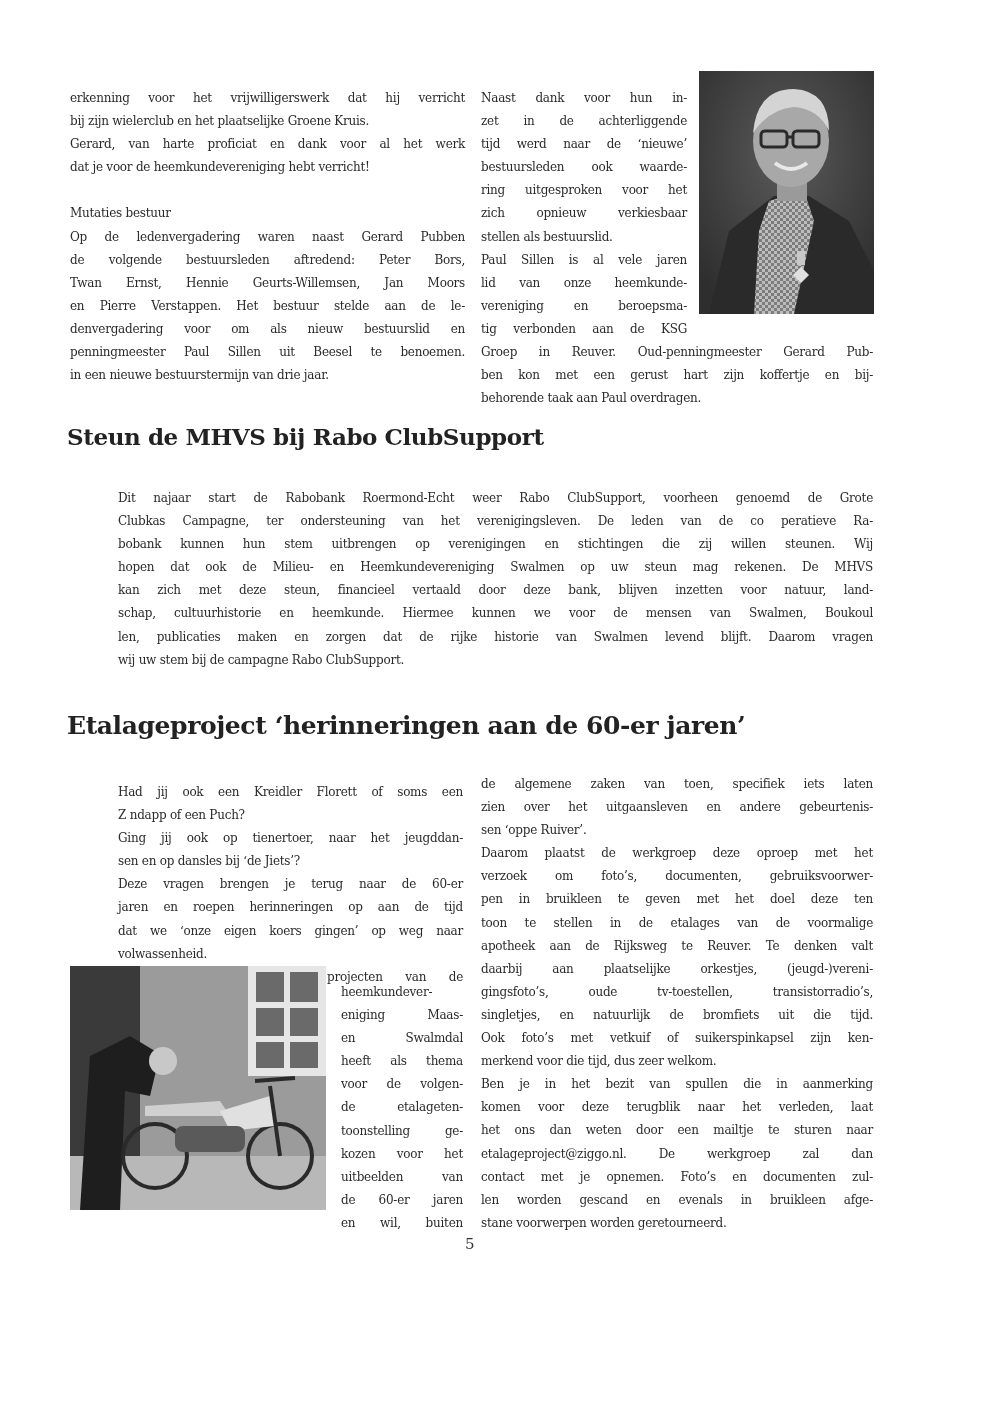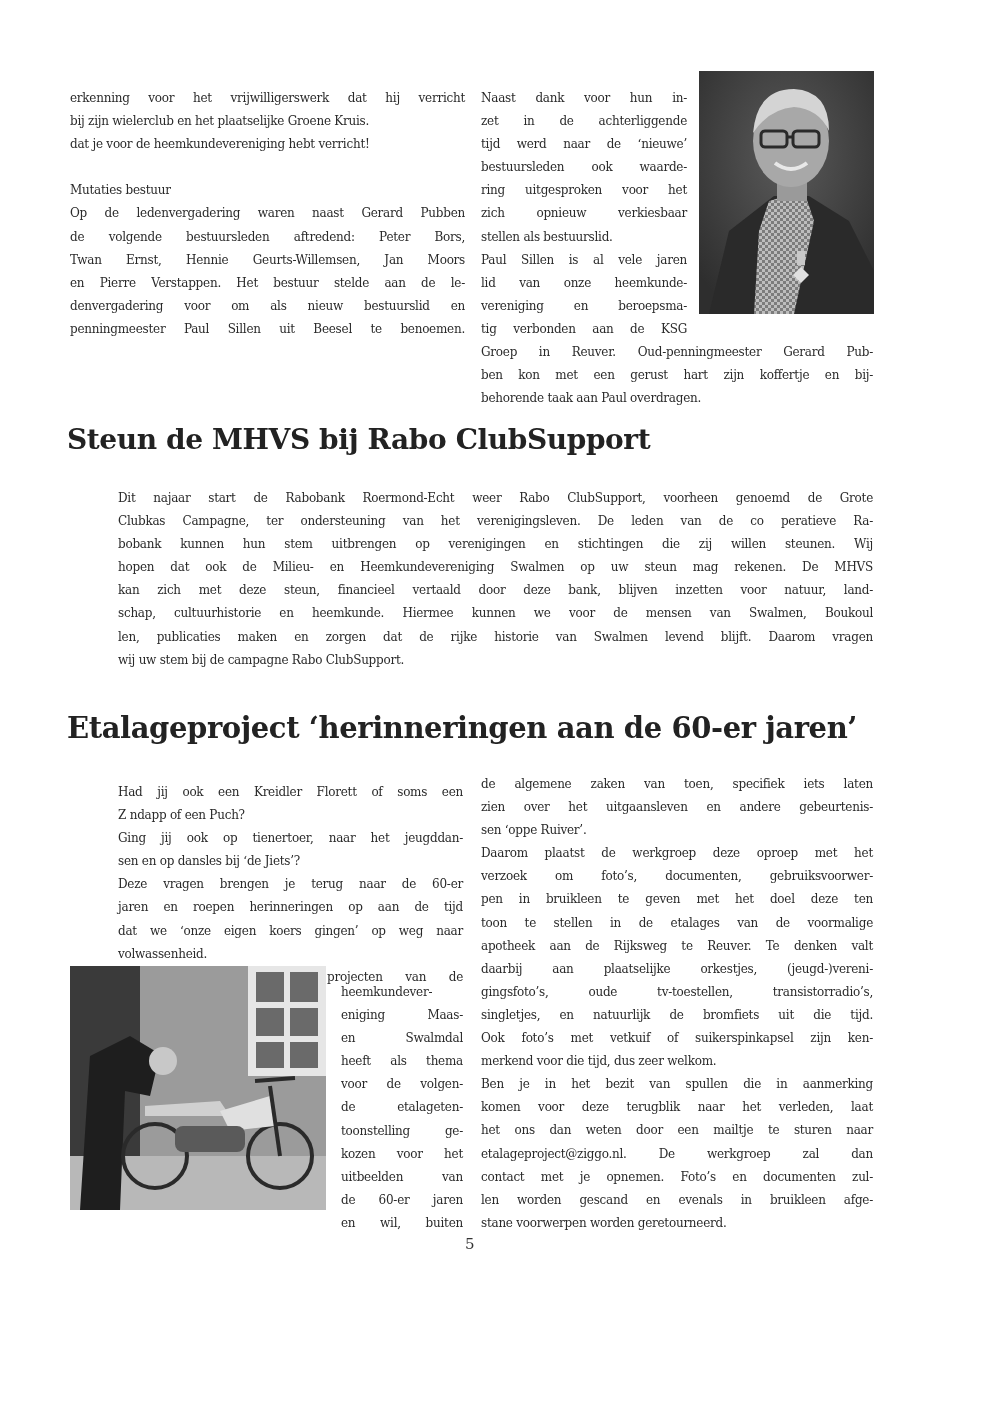--- a/index.html
+++ b/index.html
@@ -4,41 +4,43 @@
   <style>
     html, body { margin: 0; padding: 0; background: #ffffff; }
     body { width: 1000px; height: 1415px; position: relative; overflow: hidden;
            font-family: "DejaVu Serif", serif; color: #2a2a2a; }
     .page { position: absolute; left: 0; top: 0; width: 1000px; height: 1415px; }
     .txt { position: absolute; font-size: 12px; line-height: 23.1px; text-align: justify;
            letter-spacing: -0.25px; margin-top: 10px; }
     .line { display: block; text-align: justify; text-align-last: justify; white-space: nowrap; }
     .line.last { text-align-last: left; }
     h2 { position: absolute; margin: 0; font-family: "DejaVu Serif", serif; font-weight: bold;
-         font-size: 28px; color: #222; letter-spacing: -0.4px; }
+         font-size: 23px; color: #222; letter-spacing: -0.4px; }
     .photo { position: absolute; overflow: hidden; }
     .pageno { position: absolute; font-size: 15px; color: #333; }
   </style>
 </head>
 <body>
 
 <div class="page">
 
   <div class="txt" id="s1left" style="left:70px; top:77px; width:395px;">
       <span class="line">erkenning voor het vrijwilligerswerk dat hij verricht</span>
       <span class="line last">bij zijn wielerclub en het plaatselijke Groene Kruis.</span>
+      <span class="line">Gerard, van harte proficiat en dank voor al het werk</span>
       <span class="line last">dat je voor de heemkundevereniging hebt verricht!</span>
       <span class="line last">&nbsp;</span>
       <span class="line last">Mutaties bestuur</span>
       <span class="line">Op de ledenvergadering waren naast Gerard Pubben</span>
       <span class="line">de volgende bestuursleden aftredend: Peter Bors,</span>
       <span class="line">Twan Ernst, Hennie Geurts-Willemsen, Jan Moors</span>
       <span class="line">en Pierre Verstappen. Het bestuur stelde aan de le-</span>
       <span class="line">denvergadering voor om als nieuw bestuurslid en</span>
       <span class="line">penningmeester Paul Sillen uit Beesel te benoemen.</span>
+      <span class="line last">in een nieuwe bestuurstermijn van drie jaar.</span>
     </div>
 
   <div class="txt" id="s1righttop" style="left:481px; top:77px; width:206px;">
       <span class="line">Naast dank voor hun in-</span>
       <span class="line">zet in de achterliggende</span>
       <span class="line">tijd werd naar de ‘nieuwe’</span>
       <span class="line">bestuursleden ook waarde-</span>
       <span class="line">ring uitgesproken voor het</span>
       <span class="line">zich opnieuw verkiesbaar</span>
       <span class="line last">stellen als bestuurslid.</span>
@@ -96,21 +98,21 @@
       <span class="line">Dit najaar start de Rabobank Roermond-Echt weer Rabo ClubSupport, voorheen genoemd de Grote</span>
       <span class="line">Clubkas Campagne, ter ondersteuning van het verenigingsleven. De leden van de co  peratieve Ra-</span>
       <span class="line">bobank kunnen hun stem uitbrengen op verenigingen en stichtingen die zij willen steunen. Wij</span>
       <span class="line">hopen dat ook de Milieu- en Heemkundevereniging Swalmen op uw steun mag rekenen. De MHVS</span>
       <span class="line">kan zich met deze steun, financieel vertaald door deze bank, blijven inzetten voor natuur, land-</span>
       <span class="line">schap, cultuurhistorie en heemkunde. Hiermee kunnen we voor de mensen van Swalmen, Boukoul</span>
       <span class="line">len, publicaties maken en zorgen dat de rijke historie van Swalmen levend blijft. Daarom vragen</span>
       <span class="line last">wij uw stem bij de campagne Rabo ClubSupport.</span>
     </div>
 
-  <h2 style="left:67px; top:711px; font-size:29px;">Etalageproject ‘herinneringen aan de 60-er jaren’</h2>
+  <h2 style="left:67px; top:711px; font-size:25px;">Etalageproject ‘herinneringen aan de 60-er jaren’</h2>
 
   <div class="txt" id="s3lefttop" style="left:118px; top:771px; width:345px;">
       <span class="line">Had jij ook een Kreidler Florett of soms een</span>
       <span class="line last">Z  ndapp of een Puch?</span>
       <span class="line">Ging jij ook op tienertoer, naar het jeugddan-</span>
       <span class="line last">sen en op dansles bij ‘de Jiets’?</span>
       <span class="line">Deze vragen brengen je terug naar de 60-er</span>
       <span class="line">jaren en roepen herinneringen op aan de tijd</span>
       <span class="line">dat we ‘onze eigen koers gingen’ op weg naar</span>
       <span class="line last">volwassenheid.</span>

